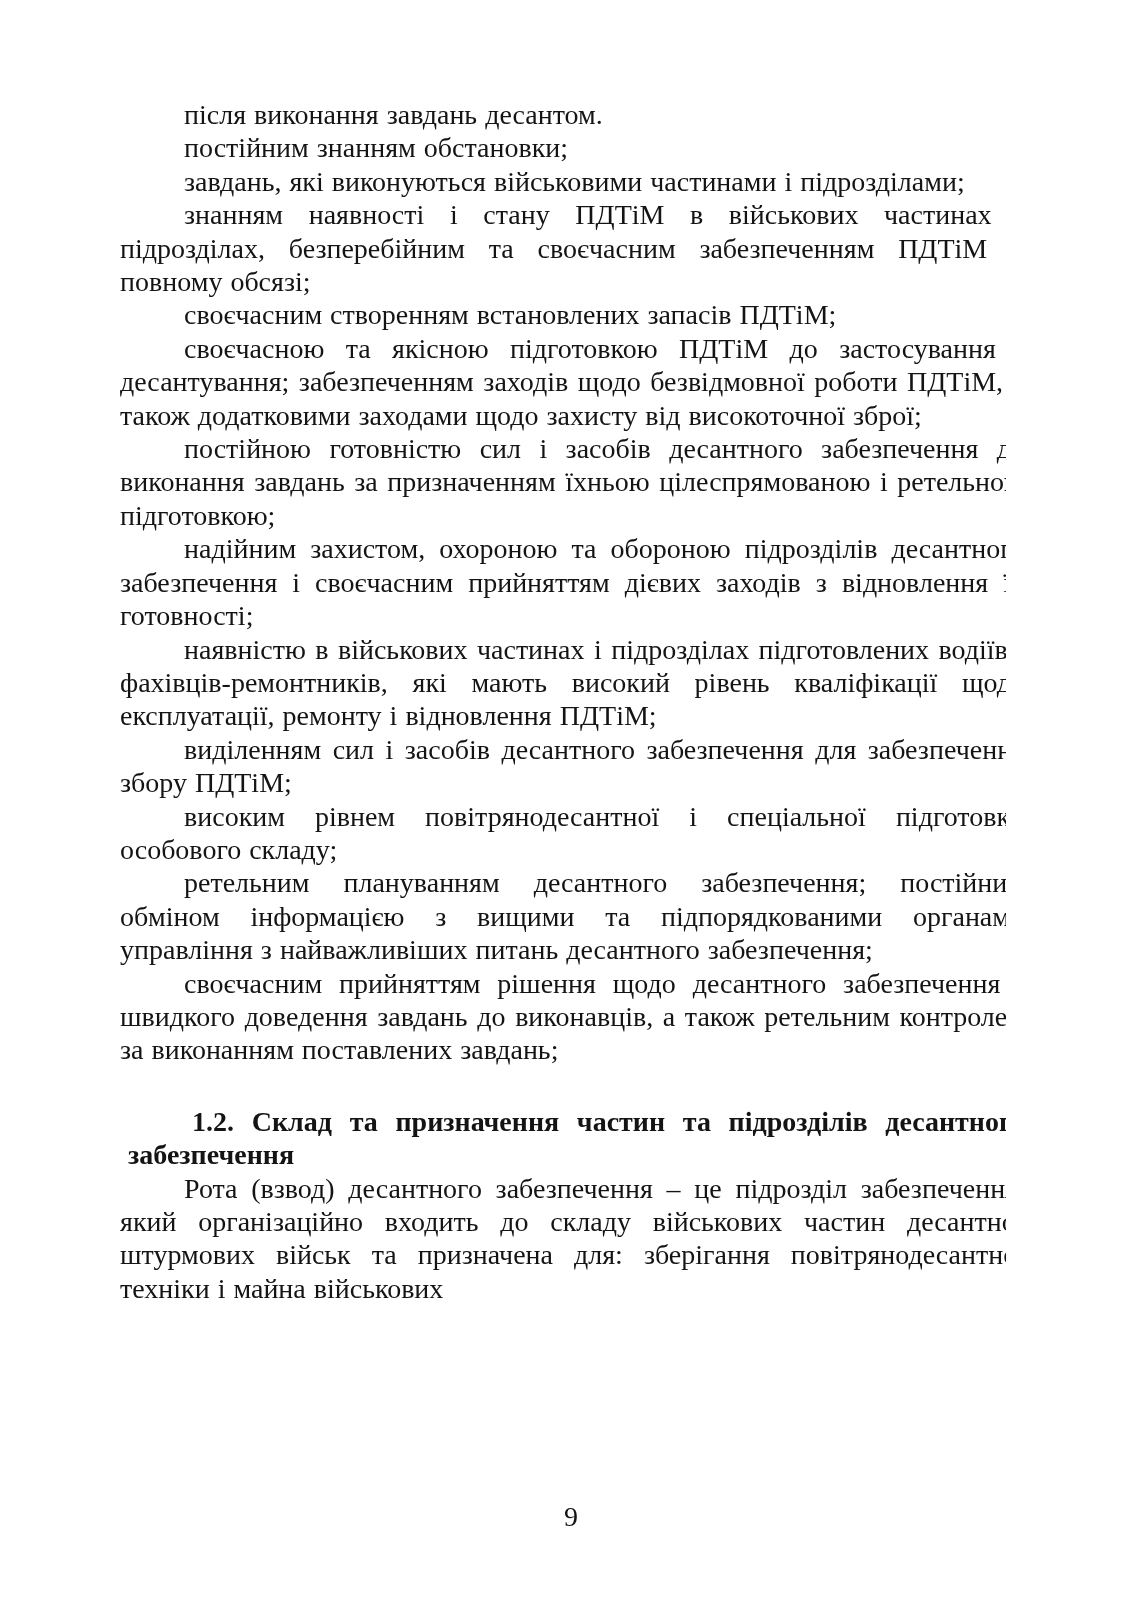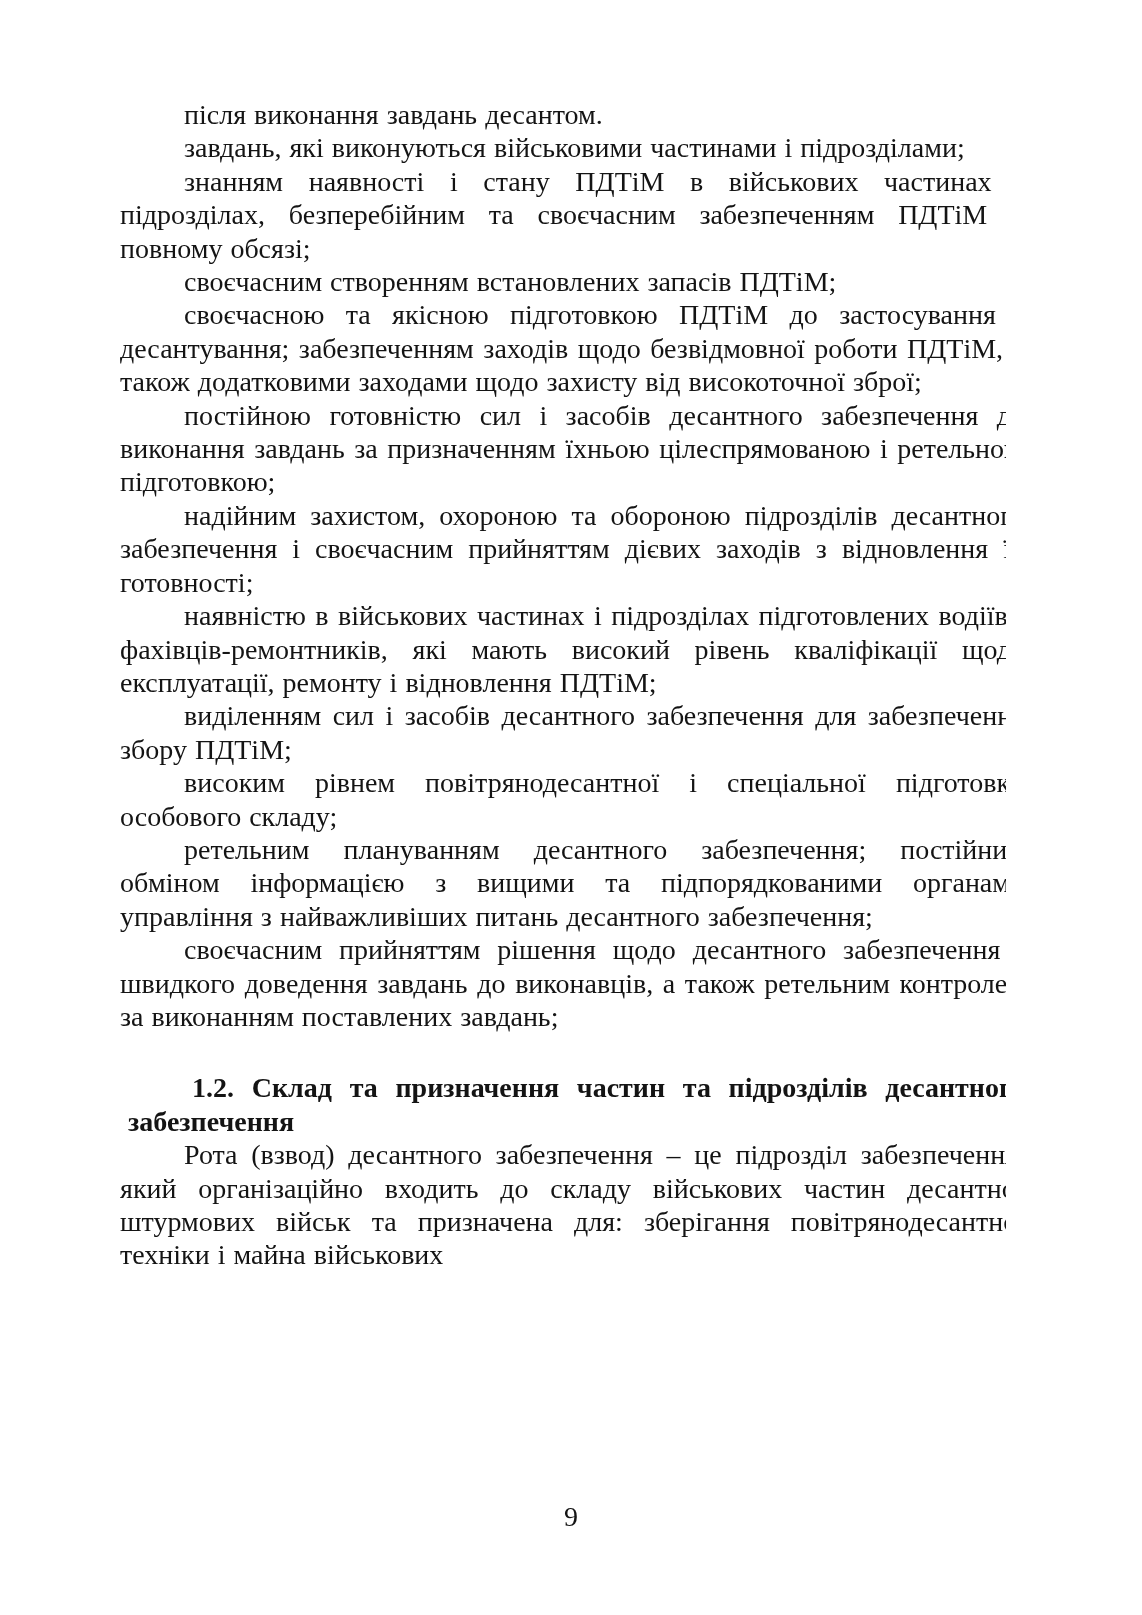--- a/index.html
+++ b/index.html
@@ -53,20 +53,21 @@
     font-size: 28px;
     line-height: 33.4px;
   }
 </style>
 </head>
 <body>
 
 <div class="page">
   <div class="content">
     <p class="para">після виконання завдань десантом.</p>
+    <p class="para">постійним знанням обстановки;</p>
     <p class="para">завдань, які виконуються військовими частинами і підрозділами;</p>
     <p class="para">знанням наявності і стану ПДТіМ в військових частинах і підрозділах, безперебійним та своєчасним забезпеченням ПДТіМ у повному обсязі;</p>
     <p class="para">своєчасним створенням встановлених запасів ПДТіМ;</p>
     <p class="para">своєчасною та якісною підготовкою ПДТіМ до застосування і десантування; забезпеченням заходів щодо безвідмовної роботи ПДТіМ, а також додатковими заходами щодо захисту від високоточної зброї;</p>
     <p class="para">постійною готовністю сил і засобів десантного забезпечення до виконання завдань за призначенням їхньою цілеспрямованою і ретельною підготовкою;</p>
     <p class="para">надійним захистом, охороною та обороною підрозділів десантного забезпечення і своєчасним прийняттям дієвих заходів з відновлення їх готовності;</p>
     <p class="para">наявністю в військових частинах і підрозділах підготовлених водіїв і фахівців-ремонтників, які мають високий рівень кваліфікації щодо експлуатації, ремонту і відновлення ПДТіМ;</p>
     <p class="para">виділенням сил і засобів десантного забезпечення для забезпечення збору ПДТіМ;</p>
     <p class="para">високим рівнем повітрянодесантної і спеціальної підготовки особового складу;</p>
     <p class="para">ретельним плануванням десантного забезпечення; постійним обміном інформацією з вищими та підпорядкованими органами управління з найважливіших питань десантного забезпечення;</p>

